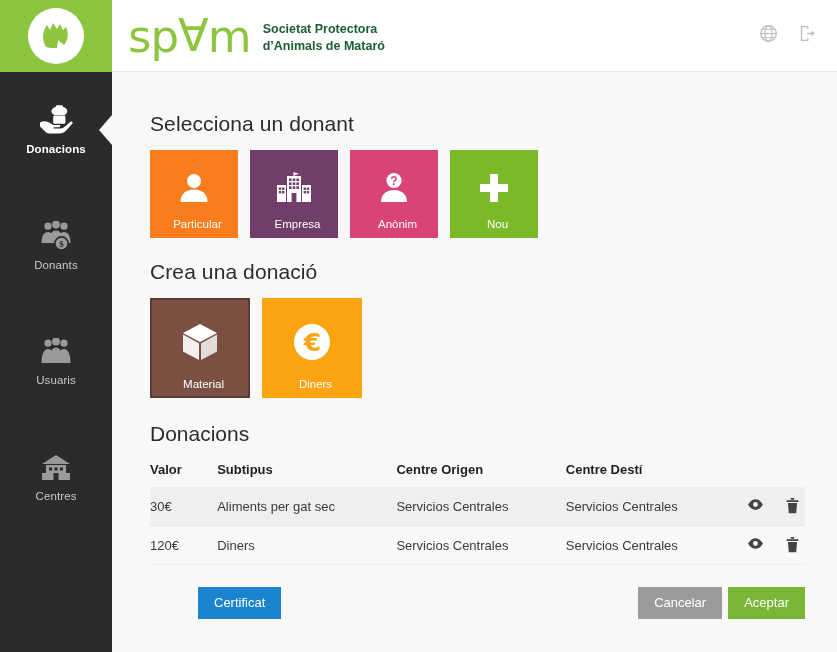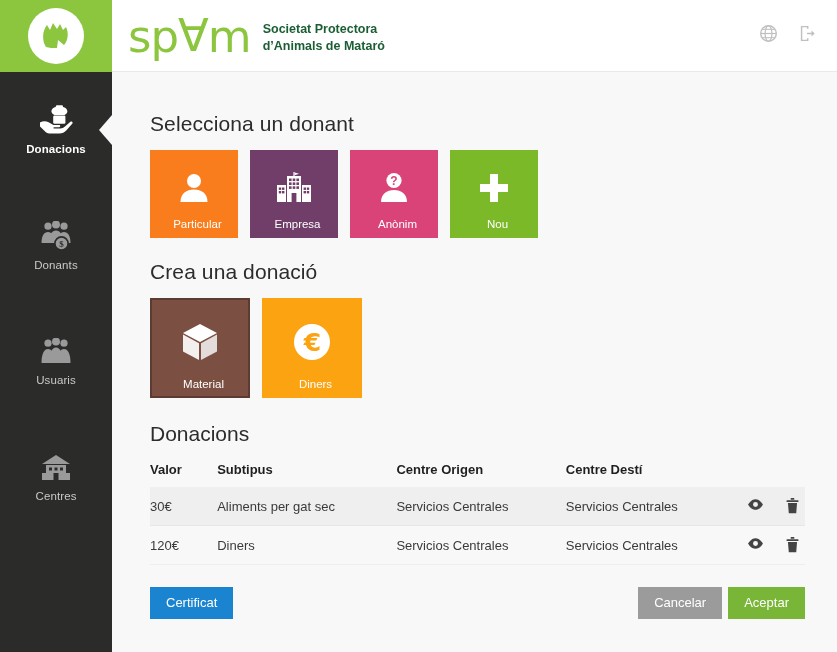--- a/index.html
+++ b/index.html
@@ -219,20 +219,21 @@
     margin-top: 22px;
   }
   .btn {
     border: none;
     color: #fff;
     font-size: 13px;
     font-family: "Liberation Sans", sans-serif;
     padding: 8px 16px;
     cursor: pointer;
     line-height: 1.2;
+    margin-left: 48px;
   }
   .btn-cert { background: #1a84d0; }
   .btn-cancel { background: #9b9b9b; margin-left: auto; }
   .btn-accept { background: #79b536; margin-left: 6px; }
 </style>
 </head>
 <body>
 
 <div id="app">
 

